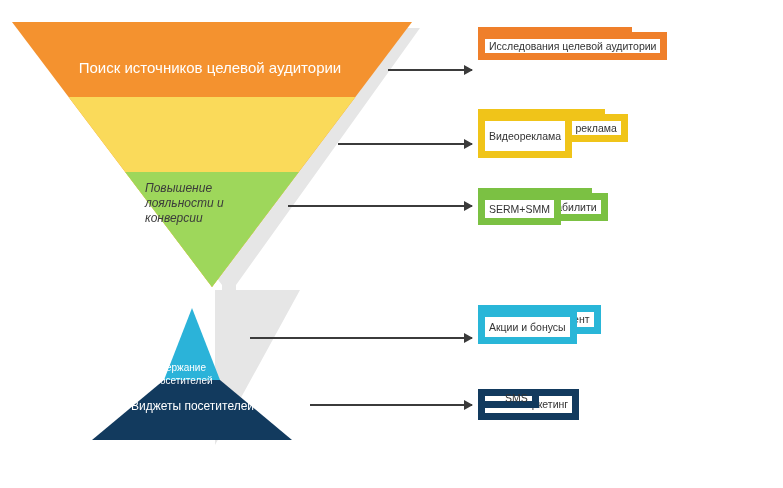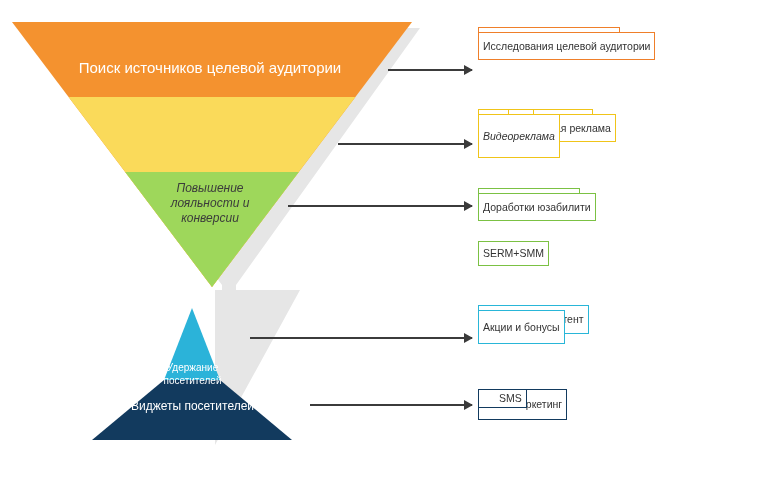--- a/index.html
+++ b/index.html
@@ -32,21 +32,21 @@
     left: 0;
     top: 0;
   }
 
   .band {
     position: absolute;
     left: 0;
     display: flex;
     align-items: center;
     justify-content: center;
-    text-align: center;
+    text-align: left;
     color: #ffffff;
     box-sizing: border-box;
   }
   .band .band-label {
     position: relative;
     z-index: 2;
     line-height: 1.25;
     padding: 0 12px;
   }
 
@@ -54,21 +54,21 @@
   .groups {
     position: absolute;
     left: 478px;
     top: 0;
     width: 300px;
     height: 488px;
   }
   .box {
     position: absolute;
     box-sizing: border-box;
-    border: 1px solid #fca5a5;
+    border: 7px solid #fca5a5;
     background: #ffffff;
     display: flex;
     align-items: center;
     justify-content: center;
     text-align: center;
     font-size: 10.5px;
     color: #333333;
     line-height: 1.2;
     padding: 2px 4px;
   }
@@ -150,32 +150,32 @@
 
     <div style="position:absolute;left:0;top:109px;width:295px;">
       <div style="display:flex;gap:4px;">
         <div class="box" style="flex:0.5;height:28px;border-color:#f0c419;">SEO</div>
         <div class="box" style="flex:1.35;height:28px;border-color:#f0c419;">Контекстная реклама</div>
         <div class="box" style="flex:0.78;height:28px;border-color:#f0c419;">CPA-сети</div>
         <div class="box" style="flex:0.5;height:28px;border-color:#f0c419;">RTB</div>
       </div>
       <div style="display:flex;gap:4px;margin-top:5px;">
         <div class="box" style="flex:1.5;height:28px;border-color:#f0c419;">Таргетированная реклама</div>
-        <div class="box" style="flex:1;height:44px;border-color:#f0c419;font-style:italic;">Видеореклама</div>
+        <div class="box" style="flex:1;height:44px;border-color:#f0c419;">Видеореклама</div>
       </div>
     </div>
 
     <div style="position:absolute;left:0;top:188px;width:295px;">
       <div style="display:flex;gap:4px;">
         <div class="box" style="flex:1;height:28px;border-color:#7bc143;">Веб-аналитика</div>
         <div class="box" style="flex:1.12;height:28px;border-color:#7bc143;">Контент-маркетинг</div>
       </div>
       <div style="display:flex;gap:4px;margin-top:5px;">
         <div class="box" style="flex:1.15;height:28px;border-color:#7bc143;">Доработки юзабилити</div>
-        <div class="box" style="flex:1;height:25px;border-color:#7bc143;margin-top:48px;">SERM+SMM</div>
+        <div class="box" style="flex:1;height:32px;border-color:#7bc143;">SERM+SMM</div>
       </div>
     </div>
 
     <div style="position:absolute;left:0;top:305px;width:295px;">
       <div style="display:flex;gap:4px;">
         <div class="box" style="flex:0.72;height:29px;border-color:#29b6d8;">Виджеты</div>
         <div class="box" style="flex:1.45;height:29px;border-color:#29b6d8;">Адаптивный контент</div>
       </div>
       <div style="display:flex;gap:4px;margin-top:5px;">
         <div class="box" style="flex:1;height:34px;border-color:#29b6d8;">Акции и бонусы</div>

